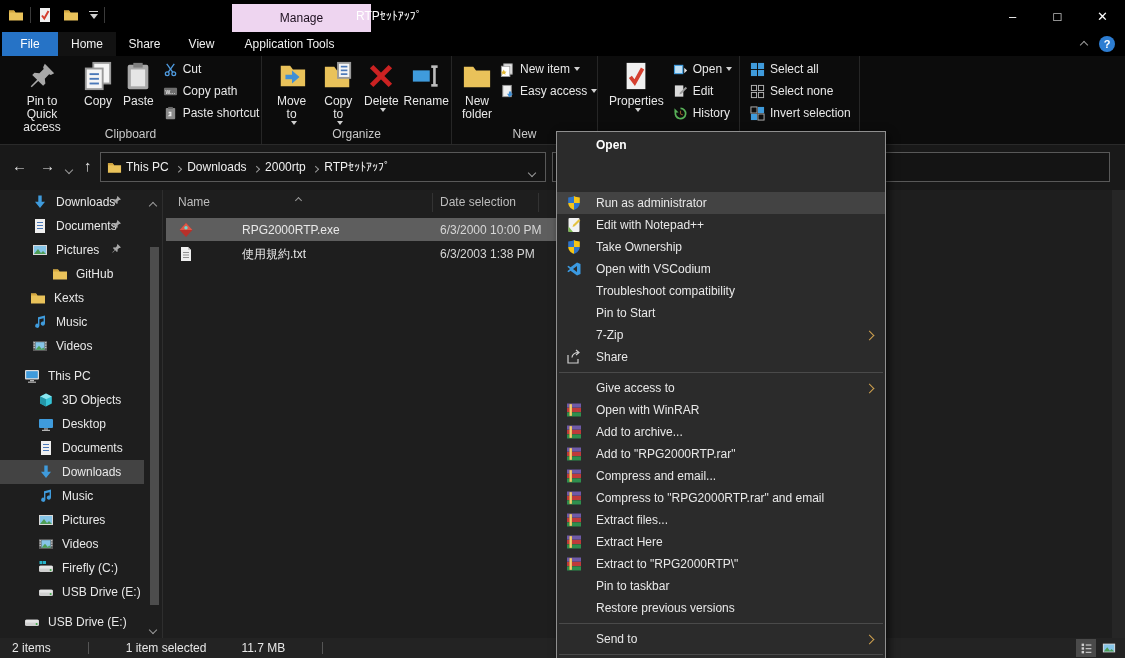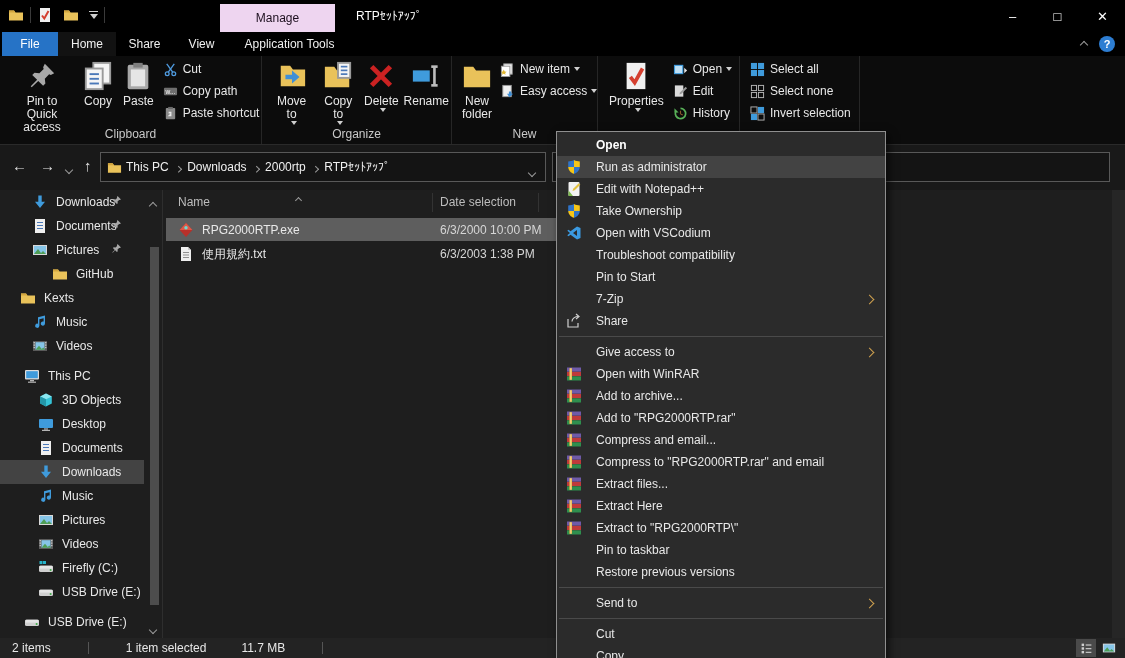--- a/index.html
+++ b/index.html
@@ -7,21 +7,21 @@
     font-family:"Liberation Sans", sans-serif; font-size:12px; color:#e8e8e8; }
   .abs { position:absolute; }
   #win { position:relative; width:1125px; height:658px; background:#1e1e1e; overflow:hidden; }
 
   
   #titlebar { position:absolute; left:0; top:0; width:1125px; height:32px; background:#000; }
   .qat { position:absolute; top:7px; display:flex; align-items:center; }
   .qat-sep { width:1px; height:16px; background:#3a3a3a; margin:0 6px; }
   .caret-dn { width:0; height:0; border-left:4px solid transparent; border-right:4px solid transparent; border-top:5px solid #cfcfcf; }
   .caret-line { width:9px; height:1.5px; background:#cfcfcf; margin-bottom:2px; }
-  #manage-tab { position:absolute; left:220px; top:4px; width:115px; height:28px; background:#eed5f0;
+  #manage-tab { position:absolute; left:232px; top:4px; width:139px; height:28px; background:#eed5f0;
     color:#1c0f1e; display:flex; align-items:center; justify-content:center; }
   #win-title { position:absolute; left:356px; top:9px; color:#fff; }
   .winbtn { position:absolute; top:0; width:45px; height:32px; display:flex; align-items:center; justify-content:center; color:#fff; font-size:13px; }
 
   
   #tabrow { position:absolute; left:0; top:32px; width:1125px; height:24px; background:#000; }
   .tab { position:absolute; top:0; height:24px; display:flex; align-items:center; justify-content:center; color:#f0f0f0; }
   .tab.file { background:#2673c6; color:#fff; }
   .tab.active { background:#121212; }
   #ribbon-collapse { position:absolute; right:38px; top:5px; }
@@ -62,38 +62,38 @@
   .side-item { position:absolute; left:0; width:144px; height:24px; display:flex; align-items:center; }
   .side-item.sel { background:#434343; }
   .side-item .lbl { margin-left:8px; white-space:nowrap; }
   .pin-mini { position:absolute; right:22px; }
   #side-scroll { position:absolute; right:2px; top:0; width:12px; height:448px; }
   #side-thumb { position:absolute; right:1px; top:57px; width:9px; height:358px; background:#4d4d4d; }
 
   #filelist { position:absolute; left:164px; top:0; right:0; height:448px; }
   .colhead { position:absolute; top:0; height:24px; color:#bdbdbd; display:flex; align-items:center; }
   .col-div { position:absolute; top:3px; width:1px; height:19px; background:#333; }
-  .frow { position:absolute; left:2px; width:390px; height:23px; display:flex; align-items:center; }
+  .frow { position:absolute; left:2px; width:390px; height:23px; display:flex; align-items:center;gap:40px; }
   .frow.sel { background:#5e5e5e; }
   .frow .ic { margin-left:12px; }
   .frow .fname { margin-left:8px; white-space:nowrap; }
   .frow .fdate { position:absolute; left:274px; color:#d6d6d6; white-space:nowrap; }
   #list-scrollstrip { position:absolute; right:0; top:0; width:13px; height:448px; background:#262626; }
 
   
   #statusbar { position:absolute; left:0; top:638px; width:1125px; height:20px; background:#232323; display:flex; align-items:center;gap:27px; }
   #statusbar .sdiv { width:1px; height:12px; background:#555; margin:0 10px; }
   .viewbtn { position:absolute; top:1px; width:20px; height:18px; display:flex; align-items:center; justify-content:center; }
   .viewbtn.active { background:#4a4a4a; }
 
   
   #ctxmenu { position:absolute; left:556px; top:131px; width:330px; background:#2b2b2b; border:1px solid #8f8f8f;
     padding:2px 0; box-shadow:3px 3px 8px rgba(0,0,0,.6); }
   .mi { position:relative; height:22px; display:flex; align-items:center; }
-  .mi.hl { background:#434343; }
+  .mi.hl { background:#434343;margin-top:36px; }
   .mi .mic { position:absolute; left:9px; width:16px; height:16px; display:flex; align-items:center; justify-content:center; }
   .mi .mlabel { margin-left:39px; white-space:nowrap; }
   .mi.bold .mlabel { font-weight:bold; color:#fff; }
   .mi .sub { position:absolute; right:12px; width:7px; height:7px; border-right:1.6px solid #cfa14f; border-bottom:1.6px solid #cfa14f; transform:rotate(-45deg); }
   .msep { height:1px; background:#4a4a4a; margin:4px 2px; }
 
   .ic { flex:none; }
 </style>
 </head>
 <body>
@@ -590,21 +590,21 @@
           <span class="pin-mini"><svg width="11" height="11" viewBox="0 0 16 16">
               <use href="#i-pin"></use>
             </svg></span>
         </div>
         <div class="side-item" style="top: 72px; padding-left: 52px;">
           <svg width="16" height="16" viewBox="0 0 16 16" class="ic">
             <use href="#i-folder"></use>
           </svg>
           <span class="lbl">GitHub</span>
         </div>
-        <div class="side-item" style="top: 96px; padding-left: 20px; align-items: center;">
+        <div class="side-item" style="top: 96px; padding-left: 30px; align-items: center;">
           <svg width="16" height="16" viewBox="0 0 16 16" class="ic">
             <use href="#i-folder"></use>
           </svg>
           <span class="lbl">Kexts</span>
         </div>
         <div class="side-item" style="top: 120px; padding-left: 32px;">
           <svg width="16" height="16" viewBox="0 0 16 16" class="ic">
             <use href="#i-music"></use>
           </svg>
           <span class="lbl">Music</span>

